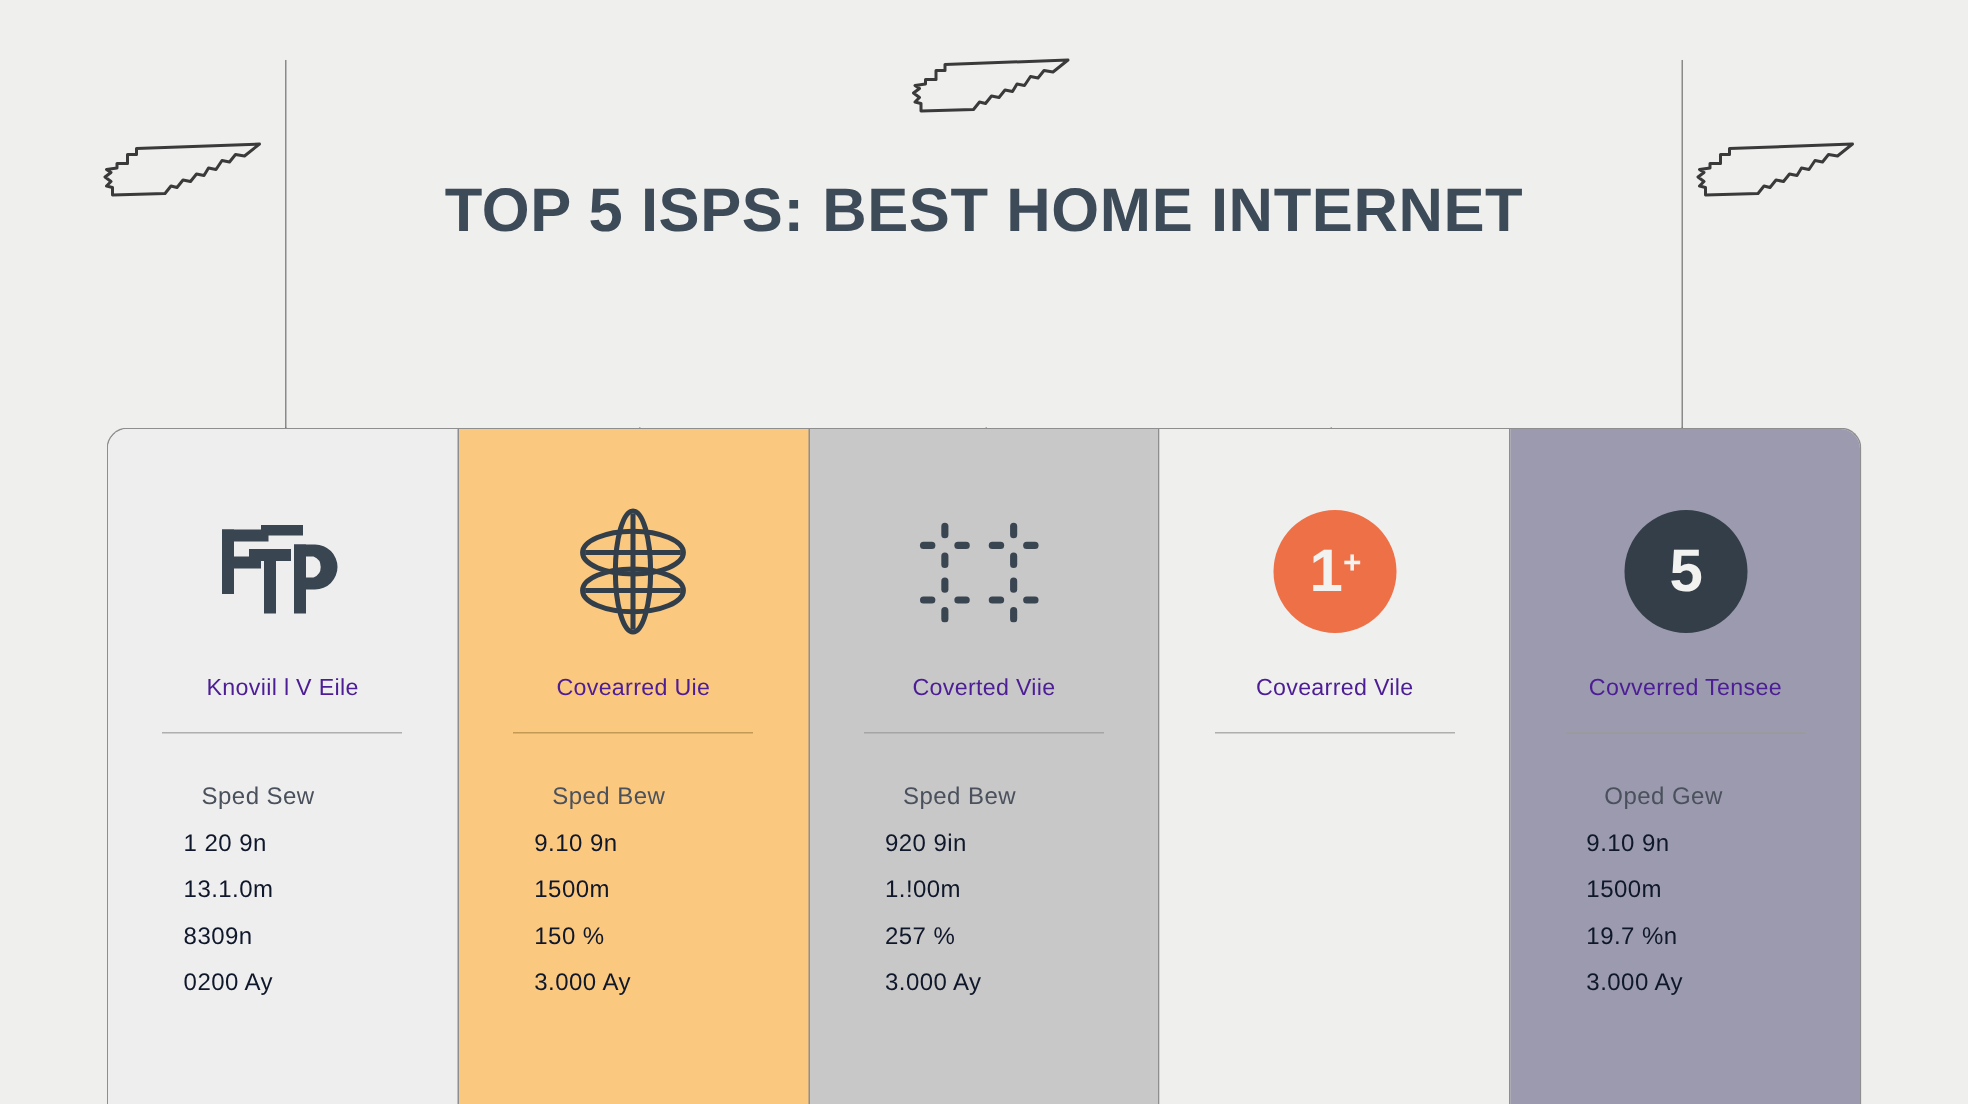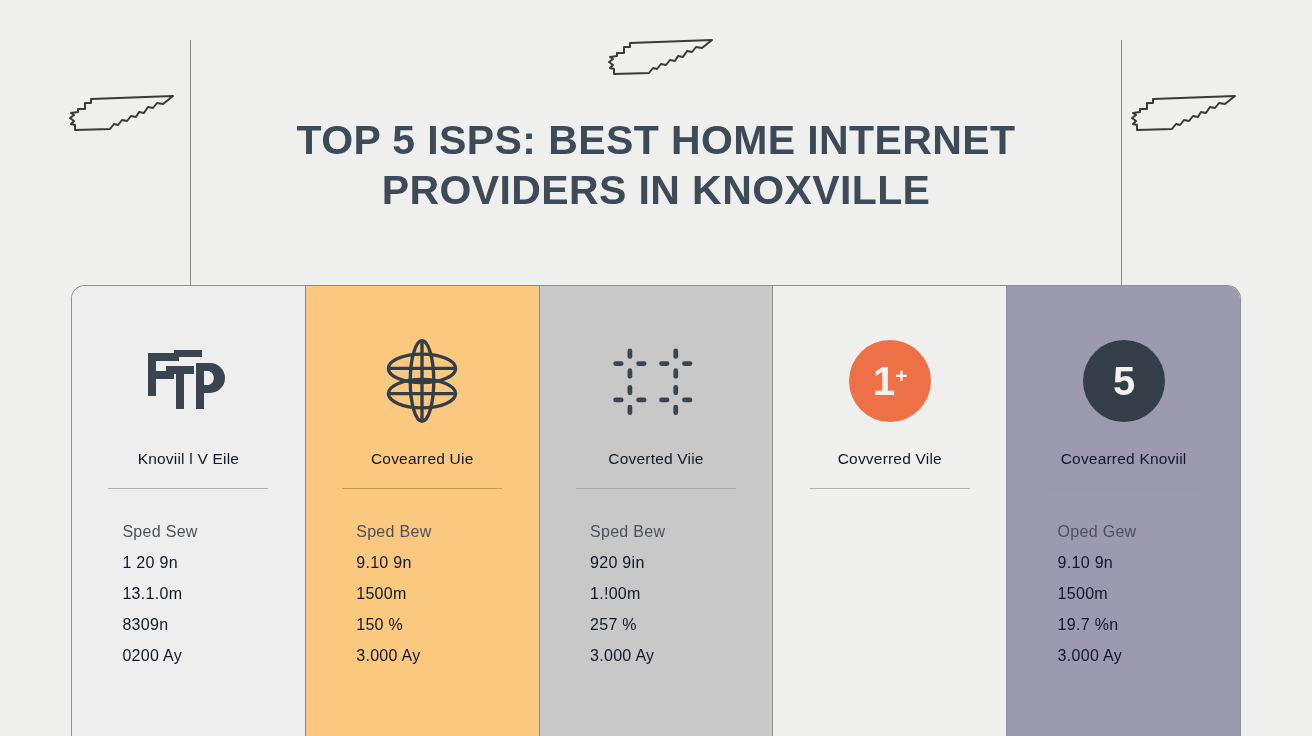--- a/index.html
+++ b/index.html
@@ -82,21 +82,21 @@
   .card-icon {
     height: 86px;
     display: flex;
     align-items: center;
     justify-content: center;
   }
 
   .provider-name {
     margin-top: 26px;
     font-size: 15.5px;
-    color: #0f172a;
+    color: #4c1d95;
     letter-spacing: 0.2px;
     white-space: nowrap;
   }
 
   .rule {
     margin-top: 20px;
     width: 160px;
     height: 1px;
     background: #9a9a9a;
     opacity: .75;
@@ -112,21 +112,21 @@
     width: 160px;
     padding-left: 14px;
     box-sizing: border-box;
   }
   .stat-line {
     font-size: 16px;
     color: #0f172a;
     letter-spacing: 0.3px;
     white-space: nowrap;
   }
-  .stat-line.stat-head { color: #4a515c; }
+  .stat-line.stat-head { color: #4a515c; margin-left: 12px; }
 
   
   .bg-light  { background: #eeeeee; }
   .bg-orange { background: #fbc87f; }
   .bg-gray   { background: #c8c8c8; }
   .bg-plain  { background: #efefee; }
   .bg-purple { background: #9b9aae; }
 
   
   .badge-circle {
@@ -174,21 +174,20 @@
 <div class="guide-line" style="left:1121px; top:40px; height:276px;"></div>
 
 <div class="guide-tick" style="left:190px;  top:285px; height:31px;"></div>
 <div class="guide-tick" style="left:426px;  top:285px; height:31px;"></div>
 <div class="guide-tick" style="left:657px;  top:285px; height:31px;"></div>
 <div class="guide-tick" style="left:887px;  top:285px; height:31px;"></div>
 <div class="guide-tick" style="left:1121px; top:285px; height:31px;"></div>
 
 <h1 id="headline">
   <span class="hl-line">TOP 5 ISPS: BEST HOME INTERNET</span>
-  <span class="hl-line">PROVIDERS IN KNOXVILLE</span>
 </h1>
 
 <div id="card-strip">
 
   <div class="isp-card bg-light">
     <div class="card-icon">
       <svg width="88" height="70" viewBox="0 0 176 140" fill="#3a4552">
         <rect x="8" y="14" width="62" height="16"></rect>
         <rect x="8" y="14" width="16" height="86"></rect>
         <rect x="8" y="50" width="52" height="16"></rect>
@@ -272,31 +271,31 @@
     </div>
   </div>
 
   <div class="isp-card bg-plain">
     <div class="card-icon">
       <div class="badge-circle" style="background:#ee7047;">
         <span>1</span>
         <span class="plus">+</span>
       </div>
     </div>
-    <div class="provider-name">Covverred Vile</div>
+    <div class="provider-name">Covearred Vile</div>
     <div class="rule"></div>
   </div>
 
   <div class="isp-card bg-purple">
     <div class="card-icon">
       <div class="badge-circle" style="background:#333e49;">
         <span>5</span>
       </div>
     </div>
-    <div class="provider-name">Covearred Knoviil</div>
+    <div class="provider-name">Covverred Tensee</div>
     <div class="rule"></div>
     <div class="stats">
       <div class="stat-line stat-head">Oped Gew</div>
       <div class="stat-line">9.10  9n</div>
       <div class="stat-line">1500m</div>
       <div class="stat-line">19.7 %n</div>
       <div class="stat-line">3.000 Ay</div>
     </div>
   </div>
 

